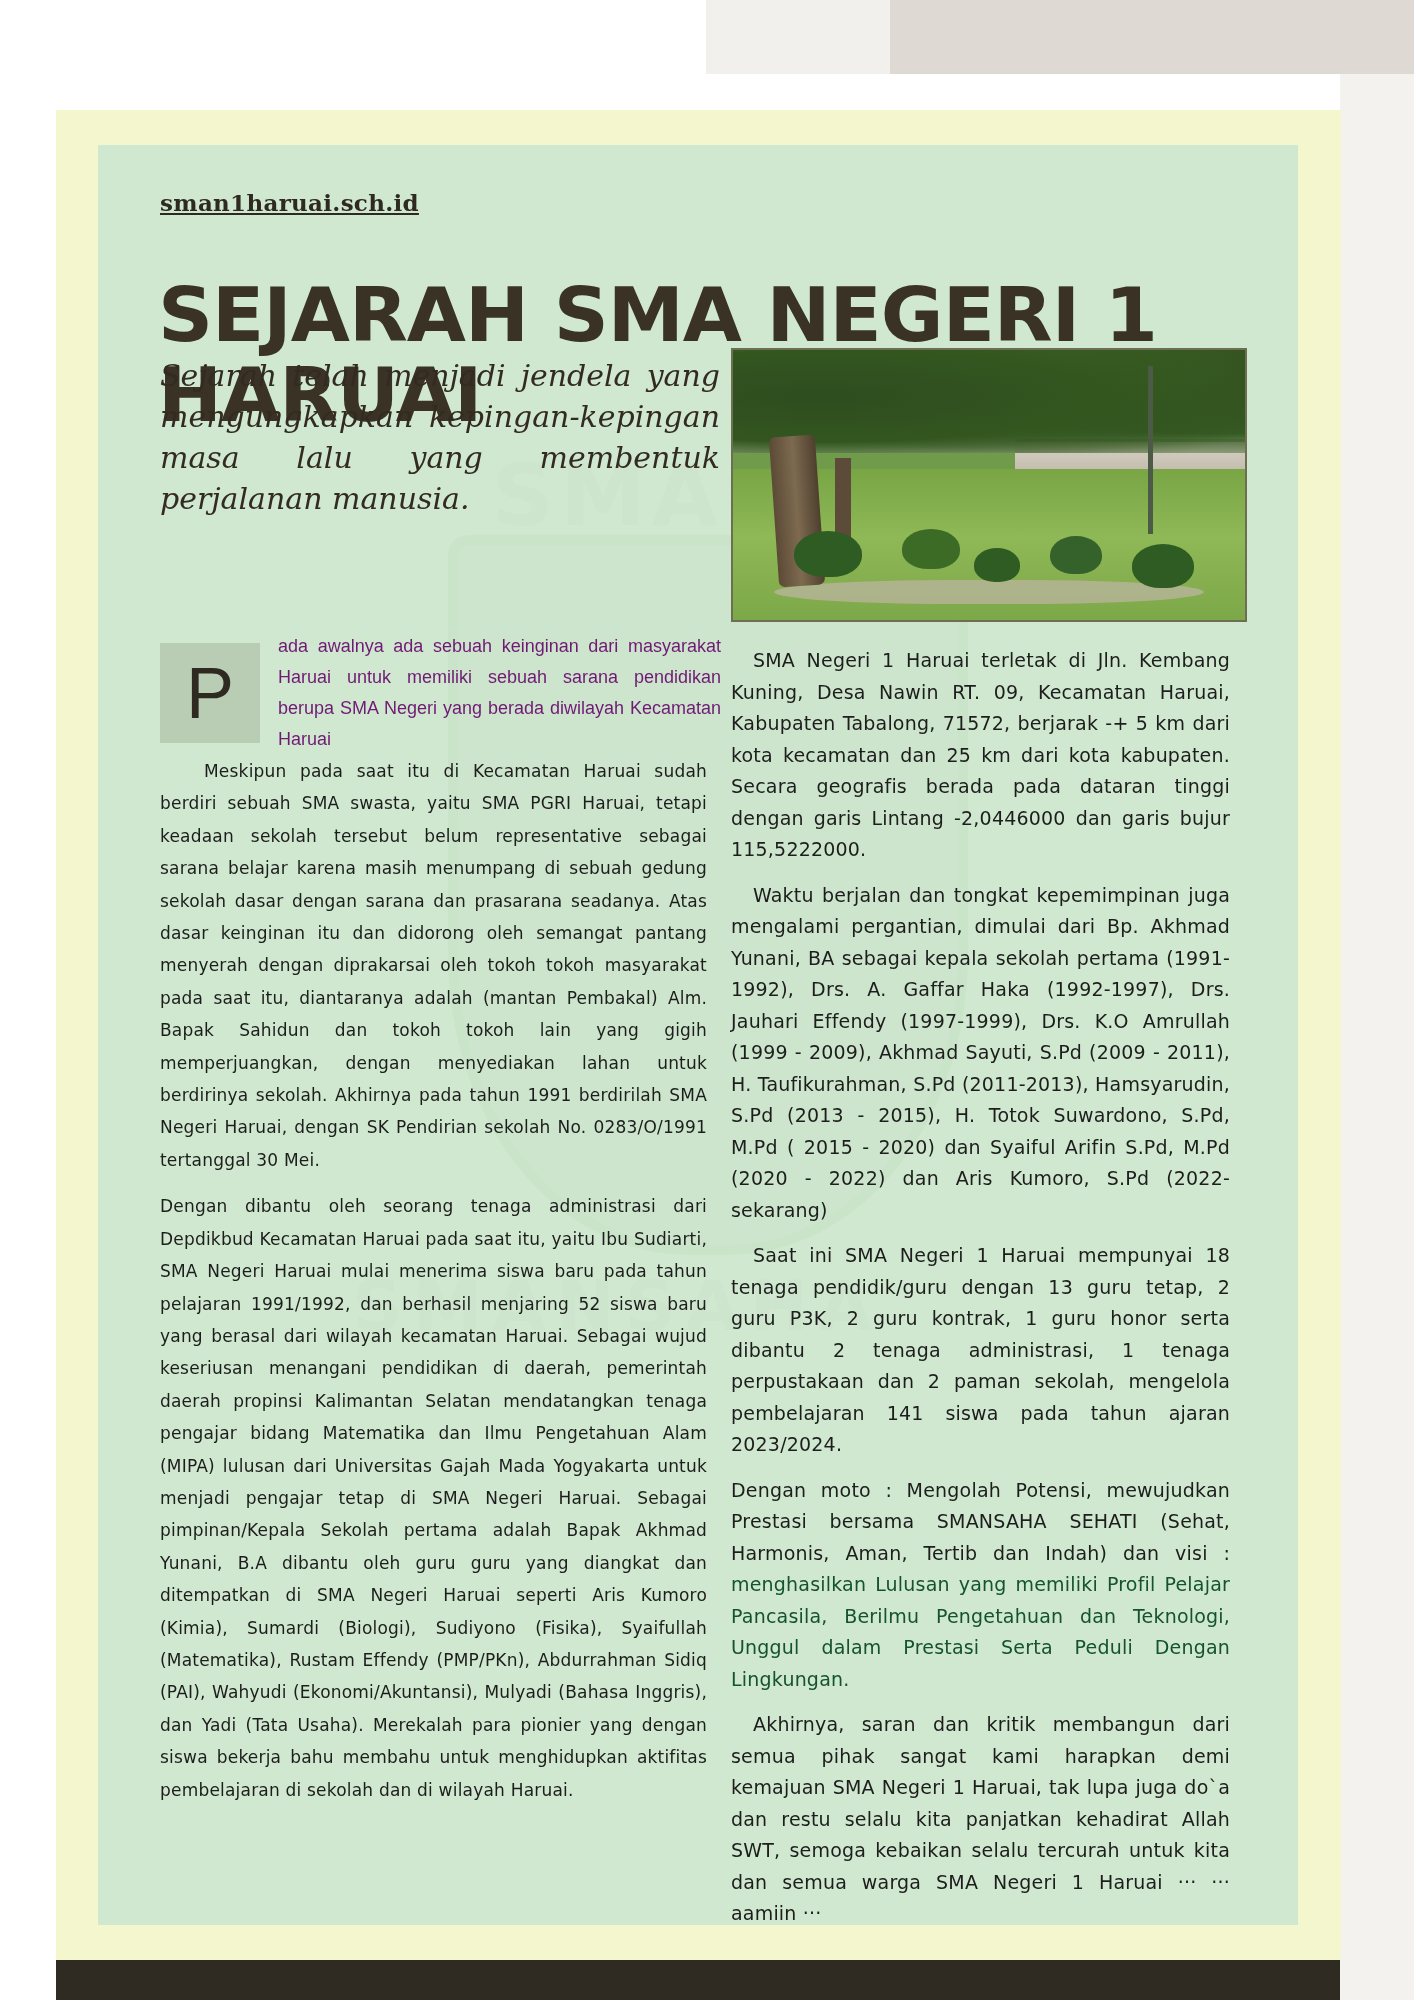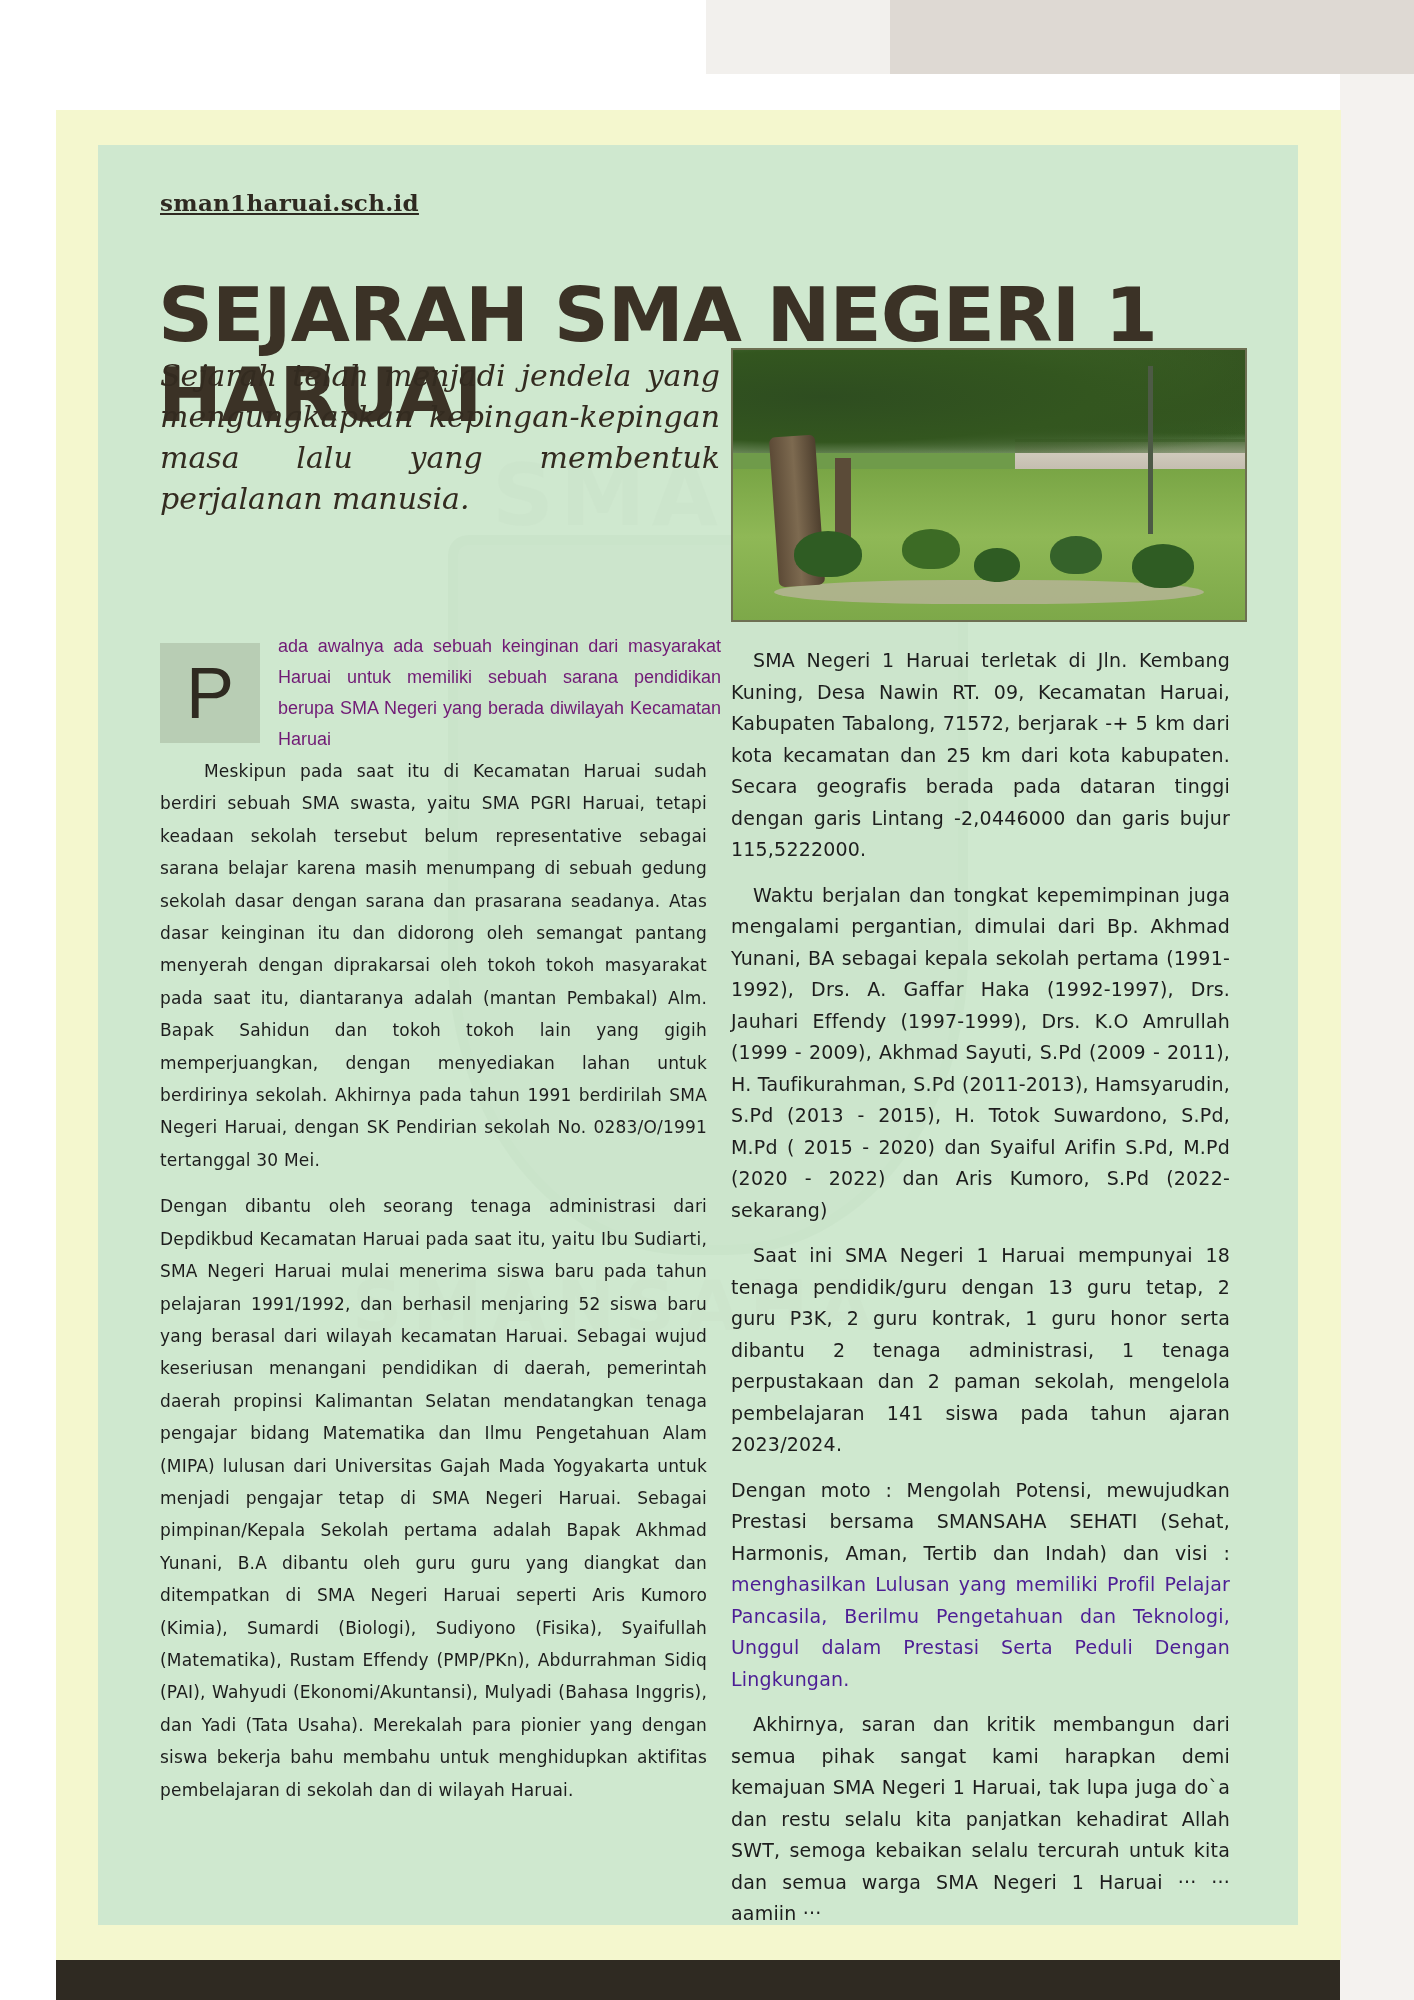--- a/index.html
+++ b/index.html
@@ -275,21 +275,21 @@
     font-size: 19px;
     line-height: 31.5px;
     color: #1d1d1d;
     text-align: justify;
     letter-spacing: .2px;
   }
   .col-left p, .col-right p { margin: 0 13px 14px 0; }
   .col-left p.indent { text-indent: 44px; }
   .col-right p.indent { text-indent: 22px; }
   .vision {
-    color: #4c1d95;
+    color: #14532d;
   }
 
   
   .bottom-bar {
     position: absolute;
     left: 56px;
     bottom: 0;
     width: 1285px;
     height: 40px;
     background: #2f2a22;

